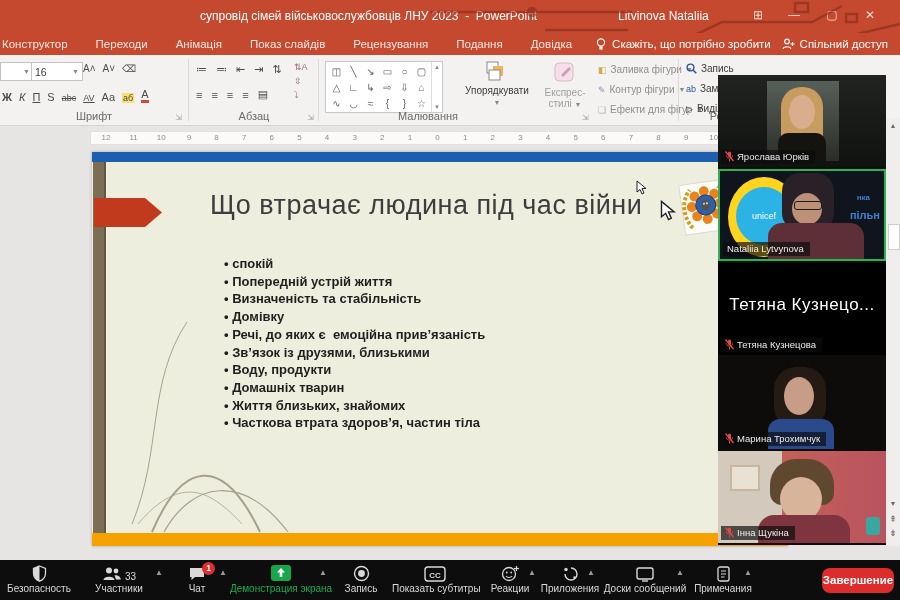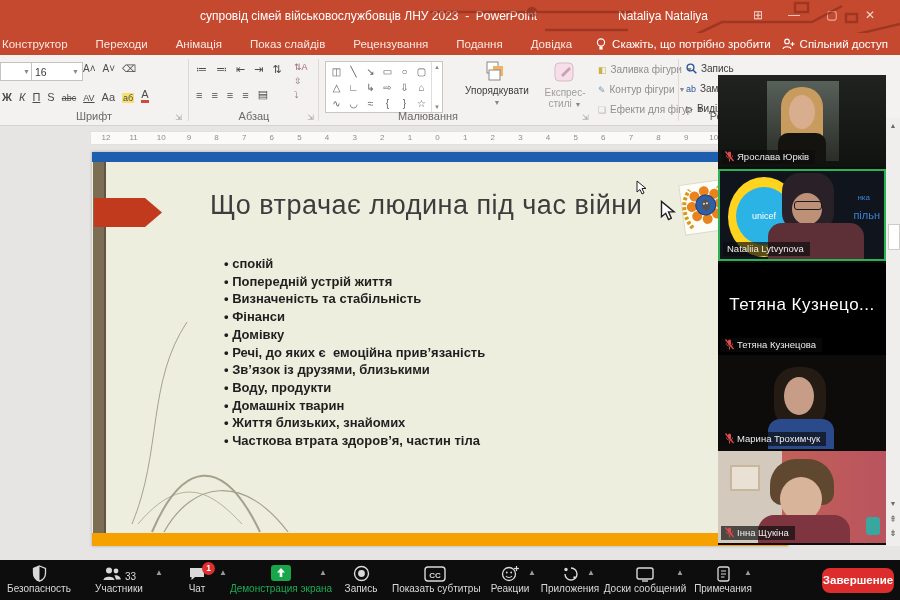--- a/index.html
+++ b/index.html
@@ -93,21 +93,21 @@
   .sc1 .face1{left:71px;top:20px;width:26px;height:34px;background:#d9ae8e}
   .sc1 .body1{position:absolute;left:60px;top:58px;width:48px;height:28px;border-radius:10px 10px 0 0;background:#15130f}
   .sc2{background:#10141c}
   .sc2 .yellow{position:absolute;left:8px;top:6px;width:72px;height:80px;border-radius:50%;background:#ffd41f}
   .sc2 .blue{position:absolute;left:16px;top:16px;width:56px;height:58px;border-radius:50%;background:#2bb3e6;
              color:#fff;font-size:9px;display:flex;align-items:center;justify-content:center}
   .sc2 .head2{position:absolute;left:62px;top:2px;width:52px;height:58px;border-radius:18px;background:#2a2128}
   .sc2 .face2{left:72px;top:22px;width:30px;height:32px;background:#bd9078}
   .sc2 .body2{position:absolute;left:48px;top:52px;width:96px;height:40px;border-radius:14px 14px 0 0;background:#5d3038}
   .sc2 .glasses{position:absolute;left:74px;top:30px;width:26px;height:7px;border:1px solid #1c1a1a;border-radius:3px}
-  .sc2 .neon{position:absolute;color:#3b82d4;font-size:8px;font-weight:normal}
+  .sc2 .neon{position:absolute;color:#3b82d4;font-size:8px;font-weight:bold}
   .sc4{background:#0e0c0a}
   .sc4 .hair4{position:absolute;left:56px;top:10px;width:52px;height:62px;border-radius:22px;background:#241b14}
   .sc4 .face4{left:66px;top:20px;width:30px;height:38px;background:#c89d87}
   .sc4 .body4{position:absolute;left:50px;top:62px;width:66px;height:30px;border-radius:12px 12px 0 0;background:#2b4a8c}
   .sc5{background:linear-gradient(90deg,#d3c9bc 0 38%,#c26059 38%,#b9545e)}
   .sc5 .frame{position:absolute;left:12px;top:14px;width:26px;height:22px;background:#e9e2d4;border:2px solid #c9b79d}
   .sc5 .hair5{position:absolute;left:52px;top:8px;width:64px;height:46px;border-radius:26px 26px 12px 12px;background:#5f4730}
   .sc5 .face5{left:62px;top:26px;width:42px;height:44px;background:#d8b49a}
   .sc5 .body5{position:absolute;left:40px;top:64px;width:92px;height:28px;border-radius:16px 16px 0 0;background:#7e3540}
   .sc5 .teal{position:absolute;right:6px;bottom:8px;width:14px;height:18px;background:#3aa6a0;border-radius:3px}
@@ -124,21 +124,21 @@
            font-size:11.5px;font-weight:bold;border:none;border-radius:8px;line-height:25px;text-align:center}
   .badge{position:absolute;background:#e02d2d;color:#fff;border-radius:8px;font-size:8.5px;
          min-width:13px;height:13px;line-height:13px;text-align:center;font-weight:bold}
   .count{font-size:10px;color:#ddd;margin-left:3px}
 </style>
 </head>
 <body>
 
 <div class="abs" id="titlebar">
   <span class="abs" id="doc-title"><span>супровід сімей військовослужбовців ЛНУ 2023</span>&nbsp; <span>-</span>&nbsp; <span>PowerPoint</span></span>
-  <span class="abs" id="user-name">Nataliya Nataliya</span>
+  <span class="abs" id="user-name">Litvinova Nataliia</span>
   <span class="abs win-btn" style="left:750px">⊞</span>
   <span class="abs win-btn" style="left:786px">—</span>
   <span class="abs win-btn" style="left:824px">▢</span>
   <span class="abs win-btn" style="left:862px">✕</span>
   <svg class="abs" id="decor-svg" width="900" height="55">
     <g stroke="#7f2817" stroke-width="2.5" fill="none" opacity="0.55">
       <line x1="430" y1="12" x2="632" y2="12"></line>
         <circle cx="532" cy="12" r="4" fill="#7f2817"></circle>
       <line x1="545" y1="30" x2="628" y2="30"></line>
       <polyline points="655,54 722,22 812,22 842,6"></polyline>
@@ -353,21 +353,20 @@
       <path d="M60,380 C90,310 130,300 168,380" stroke-width="2"></path>
       <path d="M72,380 C100,330 150,320 196,380" stroke-width="1.2"></path>
     </g>
   </svg>
   <div class="abs" id="red-arrow"></div>
   <div class="abs" id="slide-title">Що втрачає людина під час війни</div>
   <div class="abs" id="bullet-list">
     <div>спокій</div>
     <div>Попередній устрій життя</div>
     <div>Визначеність та стабільність</div>
-    <div>Фінанси</div>
     <div>Домівку</div>
     <div>Речі, до яких є  емоційна прив’язаність</div>
     <div>Зв’язок із друзями, близькими</div>
     <div>Воду, продукти</div>
     <div>Домашніх тварин</div>
     <div>Життя близьких, знайомих</div>
     <div>Часткова втрата здоров’я, частин тіла</div>
   </div>
   <svg class="abs" id="emblem" width="56" height="66" viewBox="0 0 56 66">
     <g transform="rotate(-8 28 33)">

